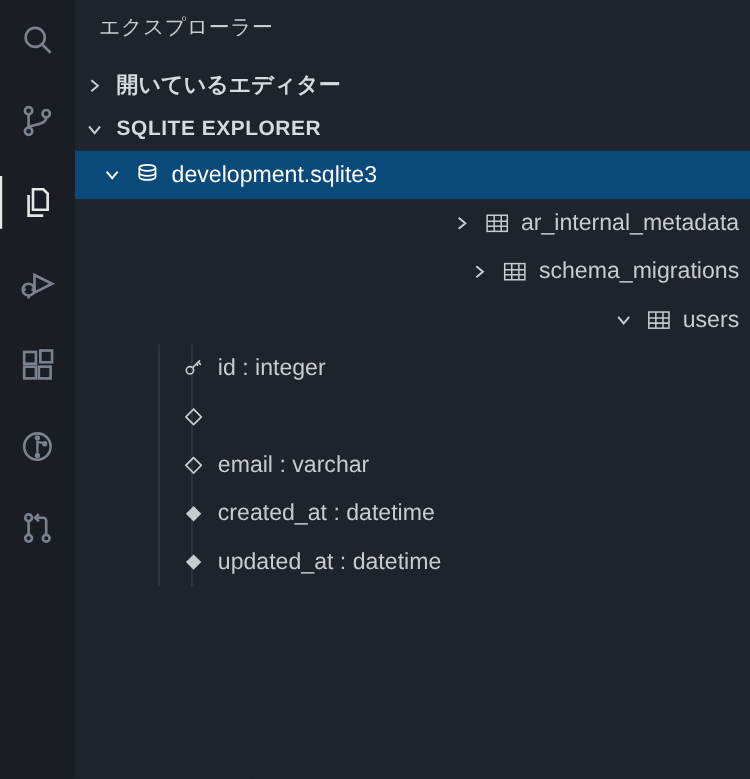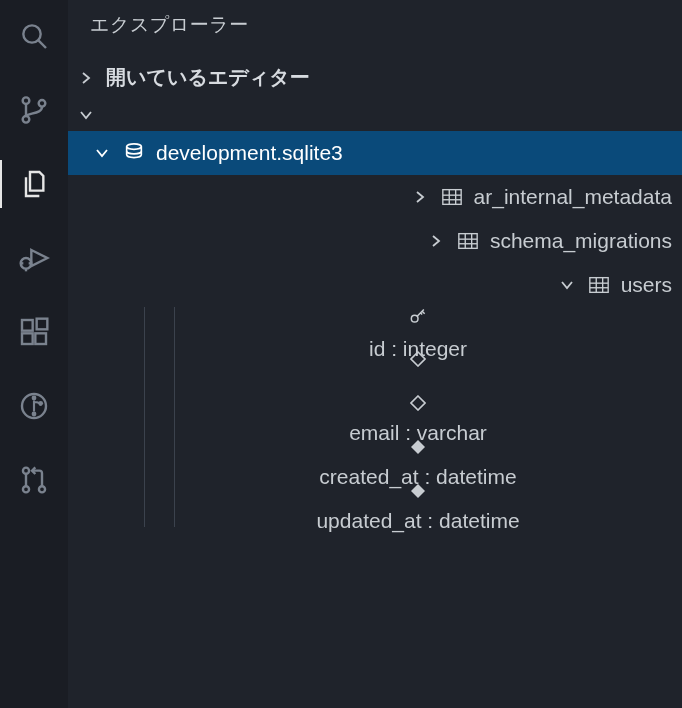--- a/index.html
+++ b/index.html
@@ -75,21 +75,21 @@
     white-space: nowrap;
     position: relative;
   }
   .row.selected { background: #0a4a7a; color: #ffffff; }
   .row .chev { width: 20px; display:flex; justify-content:center; color:inherit; }
   .row .icon { width: 24px; display:flex; justify-content:center; color:inherit; }
   .row .label { font-size: 21px; }
   .row.selected .label { color:#fff; }
   .indent-2 { padding-left: 24px; }
   .indent-3 { padding-left: 66px; justify-content: flex-end; }
-  .indent-4 { padding-left: 96px; flex-direction: column; }
+  .indent-4 { padding-left: 96px; }
 
   
   .guide {
     position: absolute;
     top: 0; bottom: 0;
     width: 1px;
     background: #3b424d;
   }
 
   svg { display:block; }
@@ -174,20 +174,21 @@
       <span>開いているエディター</span>
     </div>
 
 
     <div class="section-header small-caps">
       <span class="chev">
         <svg width="16" height="16" viewBox="0 0 16 16">
             <path d="M3 5 l5 6 5 -6" fill="none" stroke="currentColor" stroke-width="1.8"></path>
           </svg>
       </span>
+      <span>SQLITE EXPLORER</span>
     </div>
 
     <div class="tree">
 
       <div class="row indent-2 selected">
         <span class="chev">
           <svg width="16" height="16" viewBox="0 0 16 16">
               <path d="M3 5 l5 6 5 -6" fill="none" stroke="#fff" stroke-width="1.8"></path>
             </svg>
         </span>

